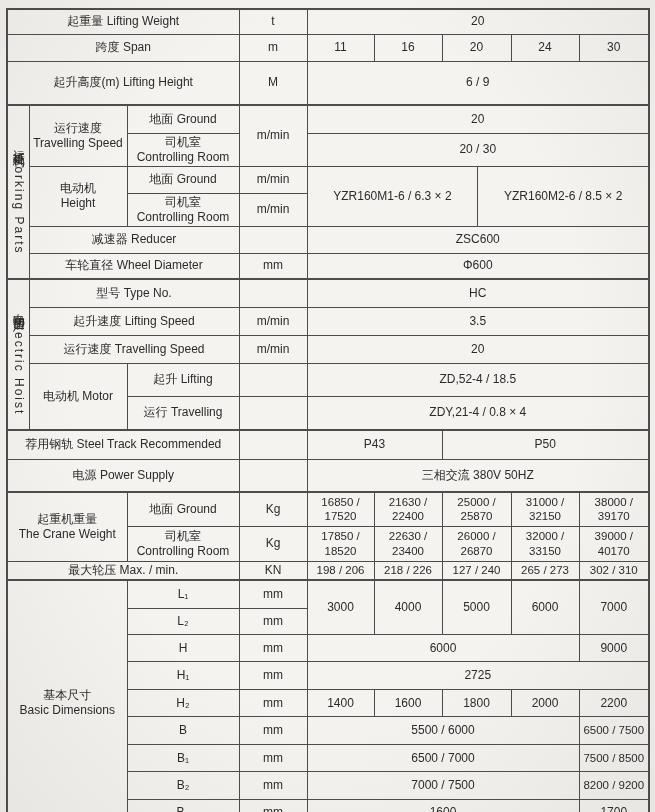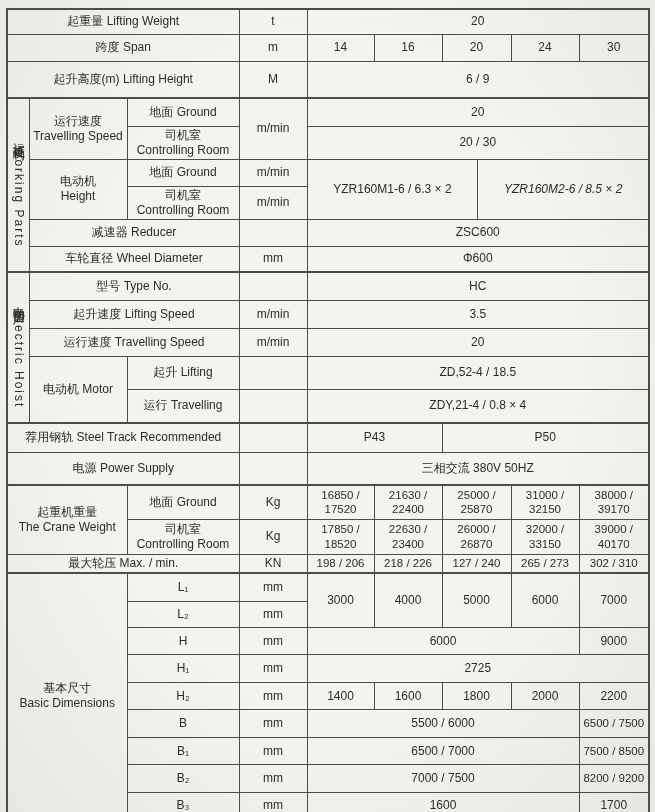--- a/index.html
+++ b/index.html
@@ -34,21 +34,21 @@
     display:inline-block;
     writing-mode:vertical-rl;
     text-orientation:mixed;
     letter-spacing:2px;
     font-size:12px;
     white-space:nowrap;
   }
   td.splitcell{position:relative;padding:4px;}
   .split{position:absolute;inset:0;display:flex;}
   .split>div{flex:1;display:flex;align-items:center;justify-content:center;}
-  .split>div+div{border-left:1px solid var(--line);font-style:italic;}
+  .split>div+div{border-left:1px solid var(--line);}
   td.small{font-size:11.5px;}
 </style>
 </head>
 <body>
 
 <table class="spec">
   <colgroup>
     <col style="width:22px">
       <col style="width:98px">
       <col style="width:112px">
@@ -63,28 +63,28 @@
   <tbody>
       <tr style="height:25px">
     <td colspan="3">起重量 Lifting Weight</td>
     <td>t</td>
     <td colspan="5">20</td>
   </tr>
 
   <tr style="height:27px">
     <td colspan="3">跨度 Span</td>
     <td>m</td>
-    <td>14</td>
+    <td>11</td>
     <td>16</td>
     <td>20</td>
     <td>24</td>
     <td>30</td>
   </tr>
 
-  <tr style="height:37px">
+  <tr style="height:44px">
     <td colspan="3">起升高度(m) Lifting Height</td>
     <td>M</td>
     <td colspan="5">6 / 9</td>
   </tr>
 
   <tr class="sec" style="height:28px">
     <td rowspan="6" class="vcell">
       <span class="vlabel">运行机构 Working Parts</span>
     </td>
     <td rowspan="2">运行速度

